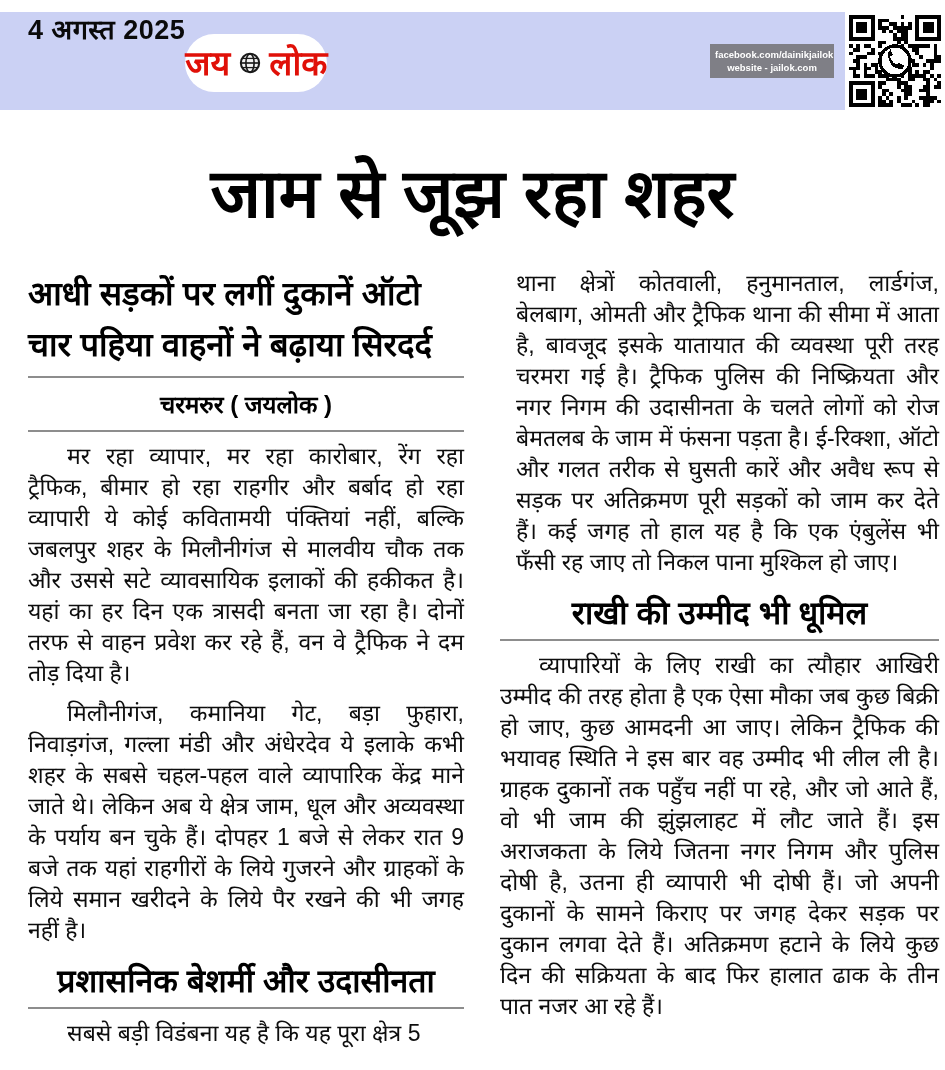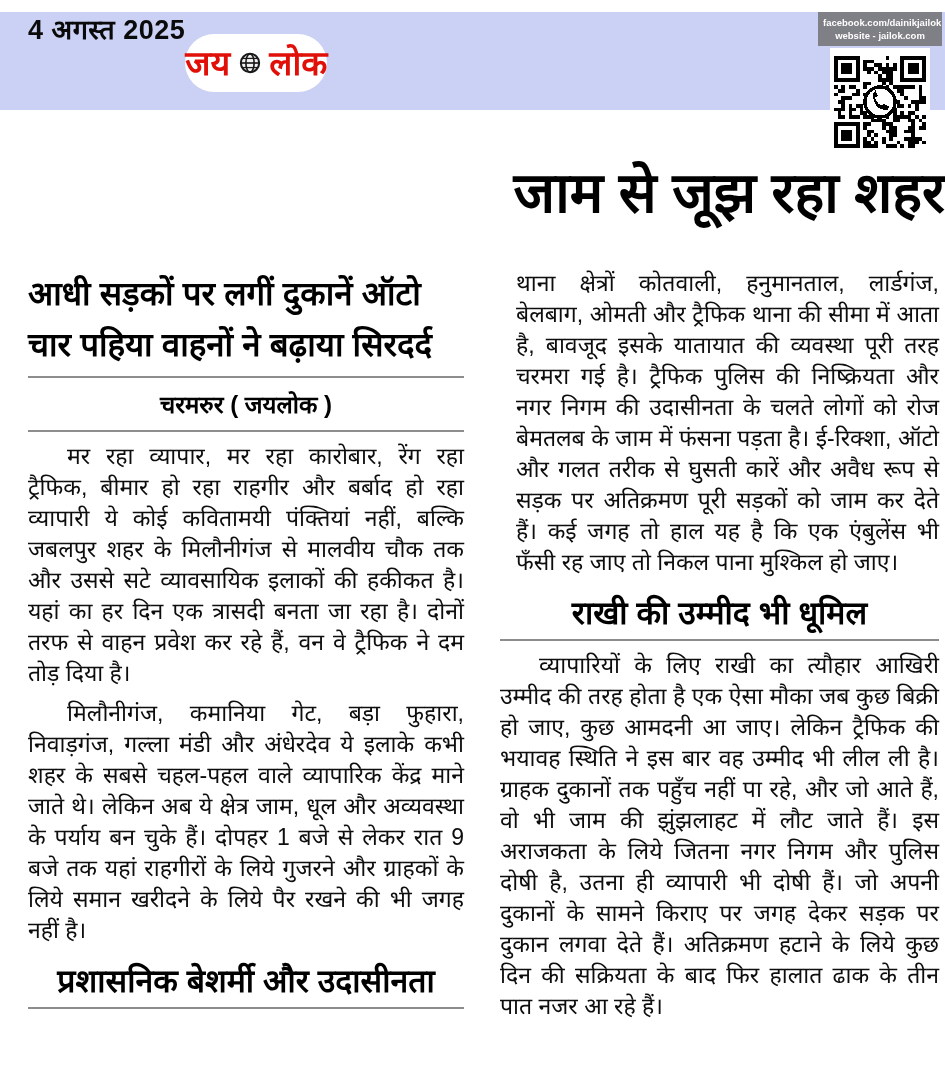--- a/index.html
+++ b/index.html
@@ -20,37 +20,37 @@
   .masthead-left { padding:2px 0 0 28px; display:flex; flex-direction:row; }
   .edition-date { font-size:27px; font-weight:800; letter-spacing:0.5px; color:#0a0a0a; line-height:32px; }
   .logo-pill {
     margin-top:20px; background:#fff; border-radius:30px;
     width:142px; height:58px; display:flex; align-items:center; justify-content:space-between; gap:5px;
   }
   .logo-word { color:var(--logo-red,#e01008); font-weight:800; font-size:34px; line-height:1; }
   .globe { width:22px; height:22px; display:inline-block; }
   .globe svg { width:22px; height:22px; display:block; }
 
-  .masthead-right { display:flex; align-items:center; gap:8px; padding-right:0;flex-direction:column; }
+  .masthead-right { display:flex; align-items:center; gap:8px; padding-right:0; }
   .mr-texts { display:flex; flex-direction:column; align-items:center; width:130px; }
   .social-box {
     background:var(--social-bg,#7f7f86); color:#fff; text-align:center;
     font-size:9.5px; font-weight:700; line-height:13px; padding:4px 5px; width:124px;
   }
   .scan-text { margin-top:4px; text-align:center; font-weight:800; font-size:16.5px; line-height:22px; color:#0a0a0a; }
   .qr-box {
     width:100px; height:108px; background:#fff; padding:4px;
     margin-top:-6px; margin-bottom:-6px; align-self:center;
   }
   .qr-box svg { width:92px; height:100px; display:block; }
 
   
   .headline {
     position:absolute; top:118px; left:0; width:945px;
-    text-align:right; font-weight:800; font-size:56px; line-height:150px;
+    text-align:center; font-weight:800; font-size:68px; line-height:150px;
     color:#000; white-space:nowrap;
   }
 
   
   .columns {
     position:absolute; top:268px; left:0; width:945px;
     display:flex; padding:0 6px 0 28px; gap:36px;
   }
   .col { min-width:0; }
   .col-left  { flex:0 0 436px; }
@@ -302,20 +302,21 @@
 
     <section class="col col-left">
       <h2 class="subheadline">आधी सड़कों पर लगीं दुकानें ऑटो चार पहिया वाहनों ने बढ़ाया सिरदर्द</h2>
       <hr class="rule">
       <div class="byline">चरमरुर ( जयलोक )</div>
       <hr class="rule">
       <p class="body-para">मर रहा व्यापार, मर रहा कारोबार, रेंग रहा ट्रैफिक, बीमार हो रहा राहगीर और बर्बाद हो रहा व्यापारी ये कोई कवितामयी पंक्तियां नहीं, बल्कि जबलपुर शहर के मिलौनीगंज से मालवीय चौक तक और उससे सटे व्यावसायिक इलाकों की हकीकत है। यहां का हर दिन एक त्रासदी बनता जा रहा है। दोनों तरफ से वाहन प्रवेश कर रहे हैं, वन वे ट्रैफिक ने दम तोड़ दिया है।</p>
       <p class="body-para">मिलौनीगंज, कमानिया गेट, बड़ा फुहारा, निवाड़गंज, गल्ला मंडी और अंधेरदेव ये इलाके कभी शहर के सबसे चहल-पहल वाले व्यापारिक केंद्र माने जाते थे। लेकिन अब ये क्षेत्र जाम, धूल और अव्यवस्था के पर्याय बन चुके हैं। दोपहर 1 बजे से लेकर रात 9 बजे तक यहां राहगीरों के लिये गुजरने और ग्राहकों के लिये समान खरीदने के लिये पैर रखने की भी जगह नहीं है।</p>
       <h3 class="section-heading">प्रशासनिक बेशर्मी और उदासीनता</h3>
       <hr class="rule">
+      <p class="body-para">सबसे बड़ी विडंबना यह है कि यह पूरा क्षेत्र 5</p>
     </section>
 
     <section class="col col-right">
       <p class="body-para no-indent">थाना क्षेत्रों कोतवाली, हनुमानताल, लार्डगंज, बेलबाग, ओमती और ट्रैफिक थाना की सीमा में आता है, बावजूद इसके यातायात की व्यवस्था पूरी तरह चरमरा गई है। ट्रैफिक पुलिस की निष्क्रियता और नगर निगम की उदासीनता के चलते लोगों को रोज बेमतलब के जाम में फंसना पड़ता है। ई-रिक्शा, ऑटो और गलत तरीक से घुसती कारें और अवैध रूप से सड़क पर अतिक्रमण पूरी सड़कों को जाम कर देते हैं। कई जगह तो हाल यह है कि एक एंबुलेंस भी फँसी रह जाए तो निकल पाना मुश्किल हो जाए।</p>
       <h3 class="section-heading">राखी की उम्मीद भी धूमिल</h3>
       <hr class="rule">
       <p class="body-para">व्यापारियों के लिए राखी का त्यौहार आखिरी उम्मीद की तरह होता है एक ऐसा मौका जब कुछ बिक्री हो जाए, कुछ आमदनी आ जाए। लेकिन ट्रैफिक की भयावह स्थिति ने इस बार वह उम्मीद भी लील ली है। ग्राहक दुकानों तक पहुँच नहीं पा रहे, और जो आते हैं, वो भी जाम की झुंझलाहट में लौट जाते हैं। इस अराजकता के लिये जितना नगर निगम और पुलिस दोषी है, उतना ही व्यापारी भी दोषी हैं। जो अपनी दुकानों के सामने किराए पर जगह देकर सड़क पर दुकान लगवा देते हैं। अतिक्रमण हटाने के लिये कुछ दिन की सक्रियता के बाद फिर हालात ढाक के तीन पात नजर आ रहे हैं।</p>
     </section>
 
   </main>

